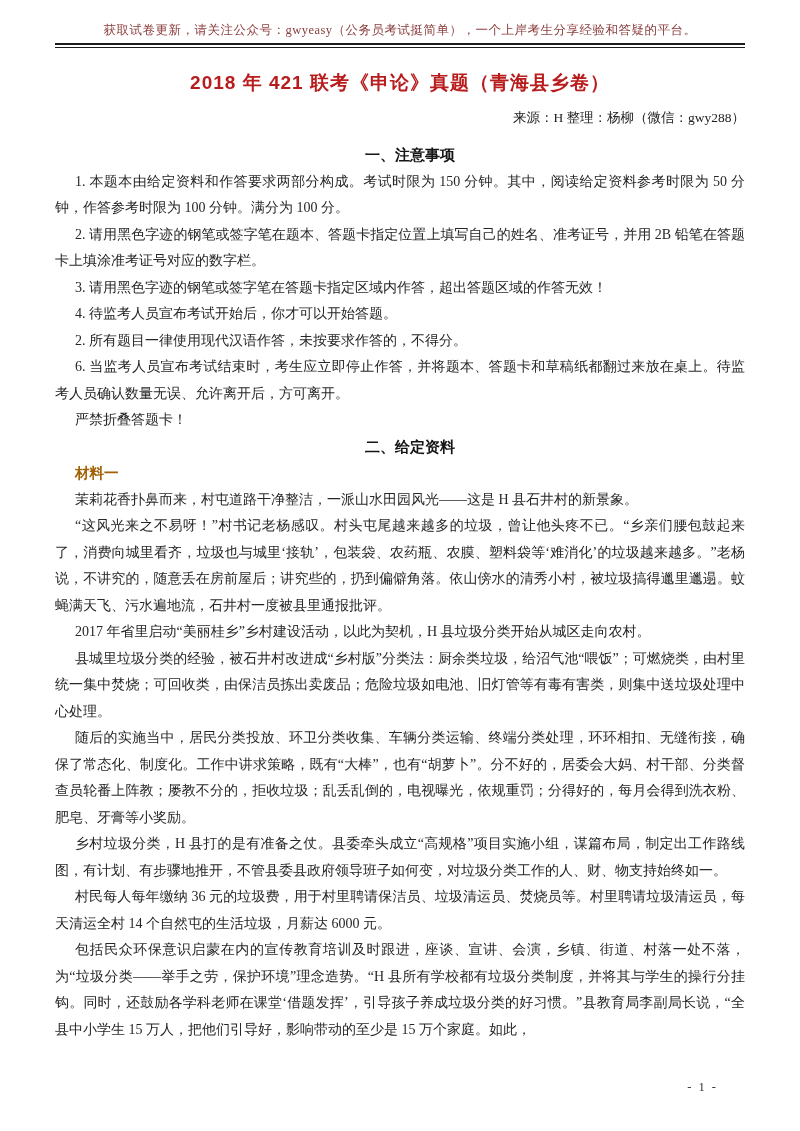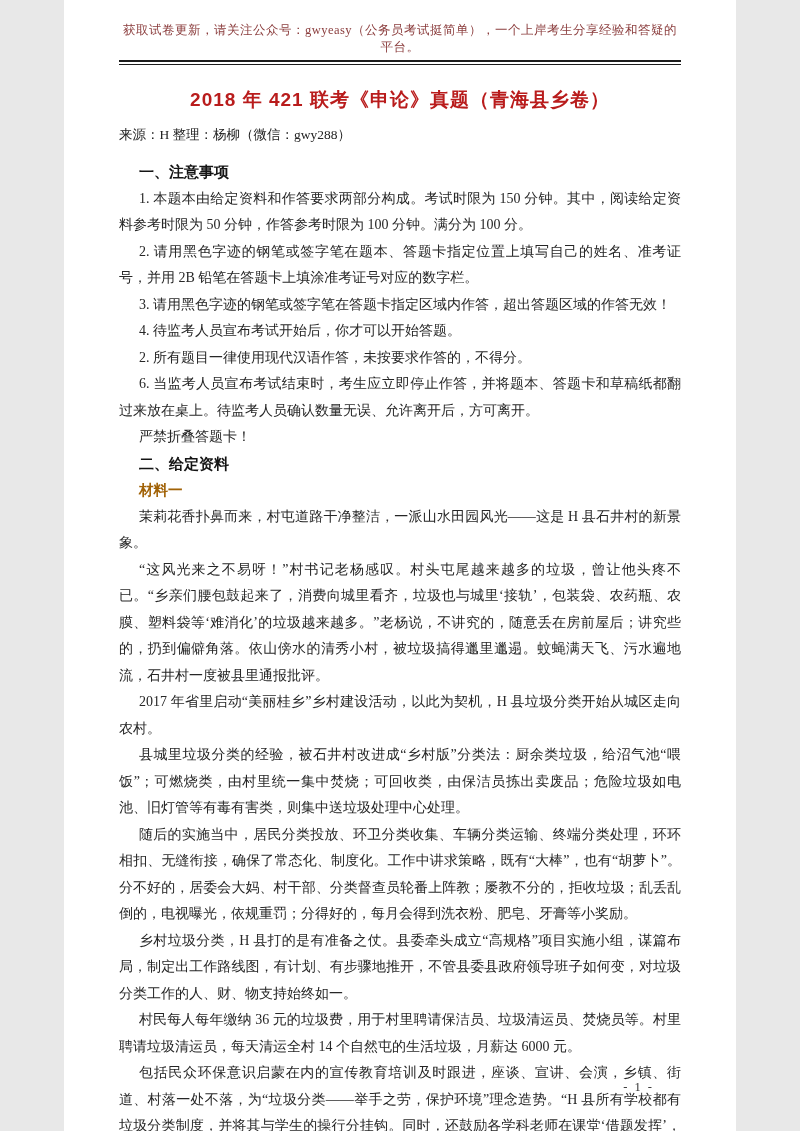--- a/index.html
+++ b/index.html
@@ -1,17 +1,17 @@
 <!DOCTYPE html>
 <html><head>
 <meta charset="utf-8">
 <style>
   html, body { margin: 0; padding: 0; background: #e8e8e8; }
   .page {
-    width: 672px; height: 1131px;
+    width: 800px; height: 1131px;
     margin: 0 auto;
     background: #ffffff;
     position: relative;
     box-sizing: border-box;
     padding: 0 55px;
     font-family: "Liberation Serif", serif;
     color: #262626;
     overflow: hidden;
   }
   .notice {
@@ -31,41 +31,41 @@
     margin: 22px 0 0 0;
     text-align: center;
     font-size: 19px;
     font-weight: bold;
     font-family: "Liberation Sans", sans-serif;
     color: #b91c1c;
     letter-spacing: 1px;
   }
   .source {
     margin-top: 13px;
-    text-align: left;
+    text-align: right;
     font-size: 13.5px;
     color: #222222;
   }
   .content {
     margin-top: 15px;
     font-size: 14px;
     line-height: 26.5px;
     text-align: justify;
   }
   .content p, .content h2, .content h3 {
     margin: 0;
     text-indent: 20px;
     font-weight: normal;
   }
   .content h2 {
     font-family: "Liberation Sans", sans-serif;
     font-weight: bold;
     font-size: 15px;
     color: #141414;
-    text-align: left;
+    text-align: center;
   }
   .content h3 {
     font-family: "Liberation Sans", sans-serif;
     font-weight: bold;
     font-size: 14.5px;
     color: #a16207;
     text-align: left;
   }
   .page-number {
     position: absolute;

